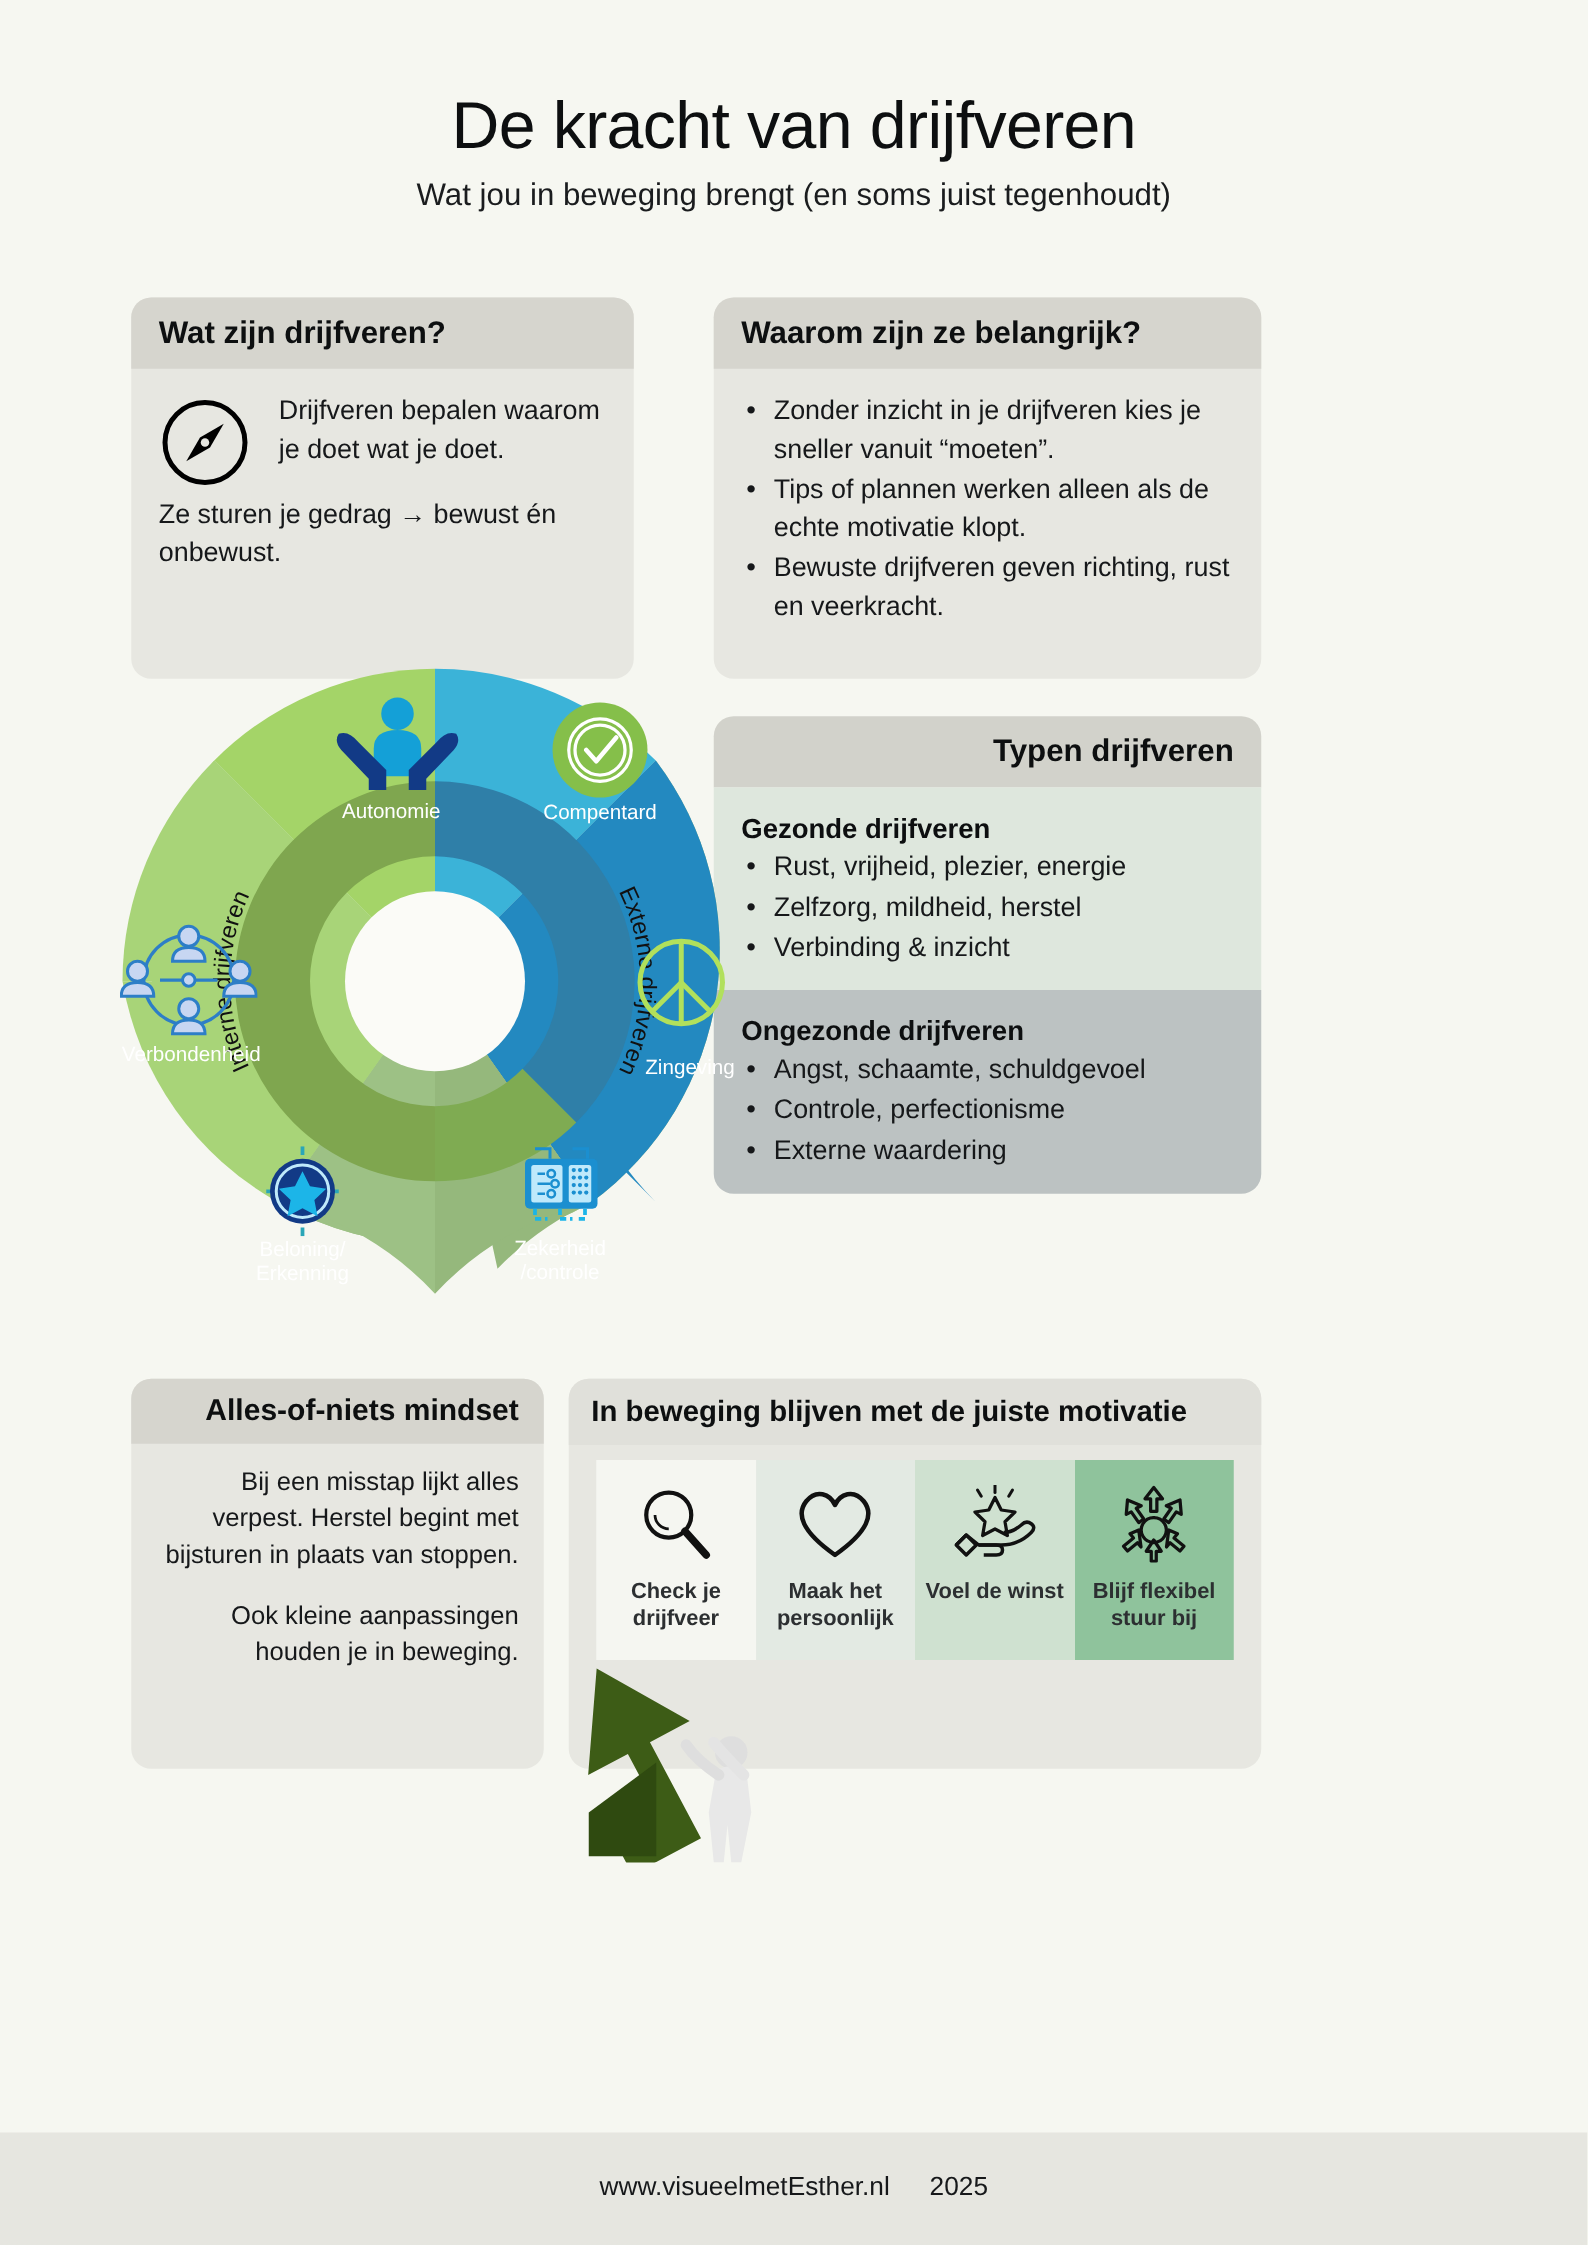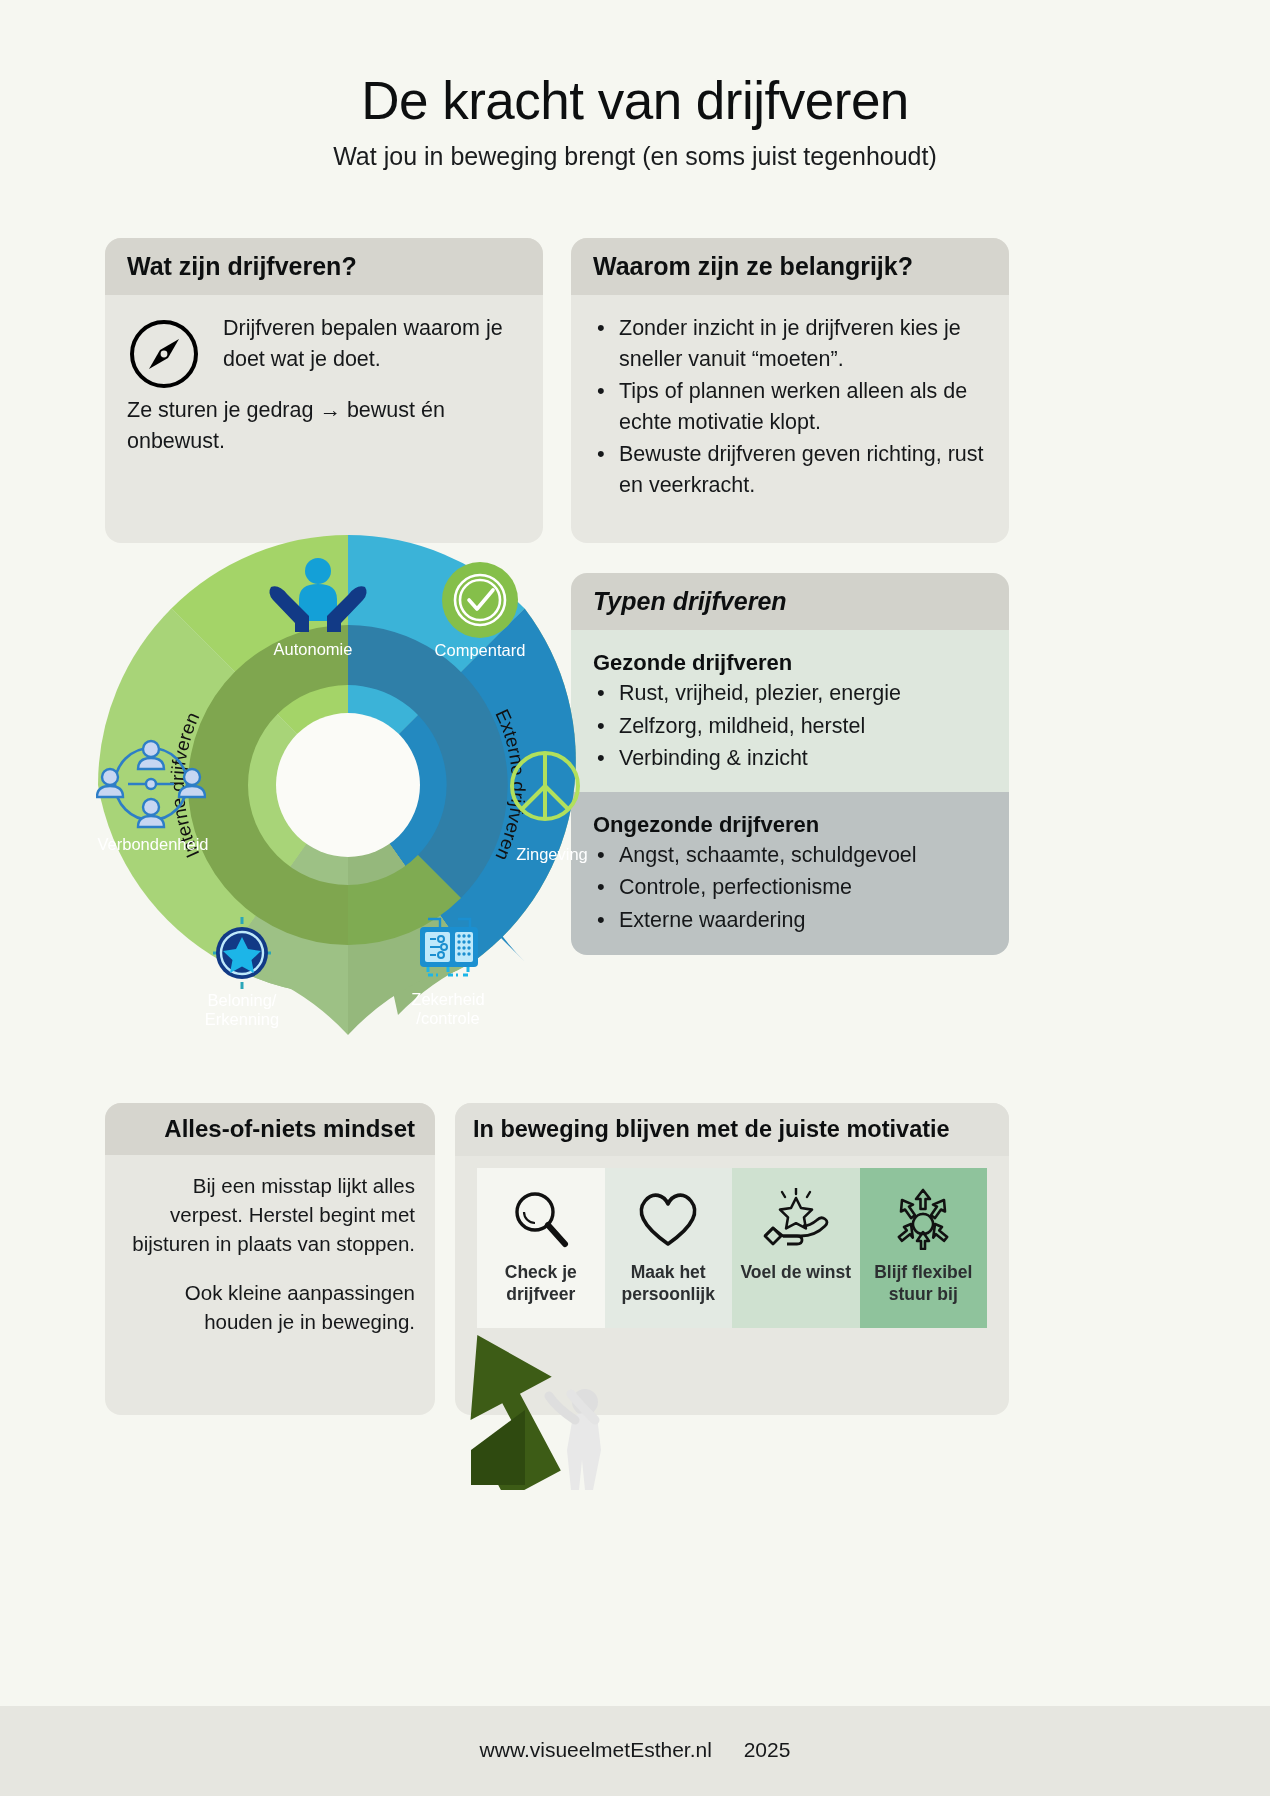--- a/index.html
+++ b/index.html
@@ -19,37 +19,37 @@
     color: #0d0f10; line-height: 1.1;
   }
   .subtitle { font-size: 25px; font-weight: 400; color: #1a1c1e; margin-top: 12px; }
 
   
   .card { position: absolute; border-radius: 16px; background: #e7e7e1; }
   .card-head {
     background: #d6d5ce; border-radius: 16px 16px 0 0;
     padding: 14px 22px; font-size: 25px; font-weight: 700; color: #0d0f10;
   }
-  .card-head.center { text-align: left; font-style: italic; }
+  .card-head.center { text-align: right; }
   .card-body { padding: 18px 22px 20px 22px; }
 
   .body-p { font-size: 21.5px; line-height: 1.42; color: #16181a; }
   .body-p + .body-p { margin-top: 20px; }
 
   ul.bullets { list-style: none; }
   ul.bullets li {
     position: relative; padding-left: 26px; font-size: 21.5px;
     line-height: 1.42; color: #16181a; margin-bottom: 2px;
   }
   ul.bullets li::before {
     content: "\2022"; position: absolute; left: 4px; top: -1px; font-size: 22px;
   }
 
   
-  #card-wat { left: 105px; top: 238px; width: 438px; height: 305px; }
+  #card-wat { left: 105px; top: 238px; width: 402px; height: 305px; }
   #card-wat .row { display: flex; align-items: flex-start; gap: 22px; }
   .compass { flex: 0 0 auto; margin-top: 4px; }
 
   
   #card-waarom { left: 571px; top: 238px; width: 438px; height: 305px; }
 
   
   #card-typen { left: 571px; top: 573px; width: 438px; height: 492px; background: transparent; }
   #card-typen .card-head { background: #d2d2cb; }
   .typen-green {

